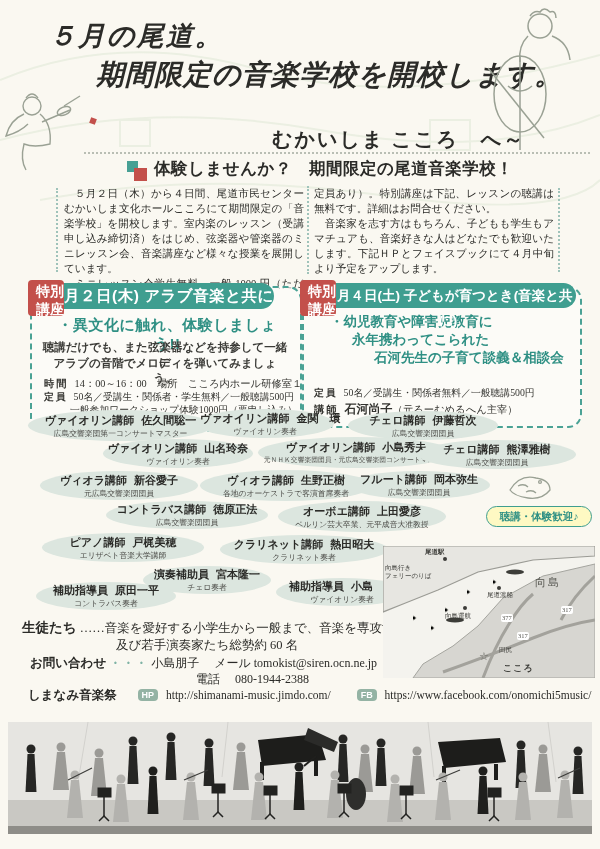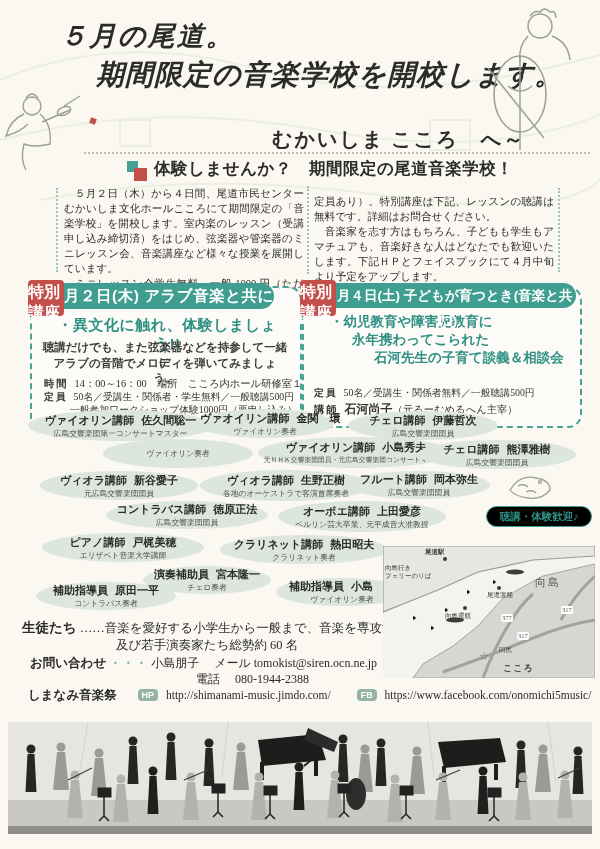--- a/index.html
+++ b/index.html
@@ -1,42 +1,42 @@
 <!DOCTYPE html>
 <html><head>
 <meta charset="utf-8">
 <style>
   html,body{margin:0;padding:0;}
   body{width:600px;height:849px;background:#ffffff;font-family:"Liberation Serif",serif;}
   #page{position:relative;width:600px;height:849px;background:#faf8f1;overflow:hidden;color:#2b2b28;}
   .abs{position:absolute;}
   
-  .title1{left:60px;top:18px;font-size:27px;font-weight:bold;font-style:italic;letter-spacing:2px;}
+  .title1{left:49px;top:18px;font-size:27px;font-weight:bold;font-style:italic;letter-spacing:2px;}
   .title2{left:96px;top:56px;font-size:28px;font-weight:bold;font-style:italic;letter-spacing:1px;}
   .dates{left:124px;top:99px;font-size:20px;font-weight:bold;letter-spacing:1px;}
   .venue{left:272px;top:126px;font-size:20px;font-weight:bold;letter-spacing:2px;}
   .hr-dot{left:84px;top:152px;width:506px;border-top:2px dotted #b9beb4;}
   .sketch{opacity:.55;}
   
   .sq-teal{left:127px;top:161px;width:11px;height:11px;background:#47a094;}
   .sq-red{left:134px;top:168px;width:13px;height:13px;background:#c3504b;}
   .intro-head{left:154px;top:158px;font-size:16.5px;font-weight:bold;font-family:"Liberation Sans",sans-serif;letter-spacing:.5px;}
   .colL{left:64px;top:186px;width:240px;}
-  .colR{left:314px;top:194px;width:240px;}
+  .colR{left:314px;top:186px;width:240px;}
   .para{font-size:10.6px;line-height:1.42;text-align:justify;}
   .vdot{border-left:2px dotted #9fc3ba;}
   .vdotL{left:56px;top:188px;height:84px;}
   .vdotC{left:307px;top:186px;height:88px;}
   .vdotR{left:558px;top:188px;height:84px;}
   
   .box{border:2px dashed #4aa295;border-radius:14px;background:rgba(255,255,255,.45);}
   .boxL{left:30px;top:286px;width:268px;height:142px;}
   .boxR{left:302px;top:286px;width:276px;height:138px;}
   .badge{width:36px;height:34px;background:#c3504b;border-radius:4px;color:#fff;
-         font-size:16px;line-height:1.3;text-align:left;font-weight:bold;padding-top:2px;
+         font-size:14px;line-height:1.3;text-align:right;font-weight:bold;padding-top:2px;
          font-family:"Liberation Sans",sans-serif;z-index:5;}
   .badgeL{left:28px;top:280px;}
   .badgeR{left:300px;top:280px;}
   .bar{background:#3f9e90;border-radius:4px 14px 14px 4px;color:#fff;font-weight:bold;
        font-family:"Liberation Sans",sans-serif;text-align:center;z-index:4;}
   .barL{left:48px;top:283px;width:226px;height:26px;font-size:15.5px;line-height:26px;letter-spacing:.5px;}
   .barR{left:320px;top:283px;width:256px;height:25px;font-size:13.5px;line-height:25px;}
   .tealtxt{color:#2f9084;font-weight:bold;font-family:"Liberation Sans",sans-serif;}
   .catchL{left:52px;top:316px;width:230px;text-align:center;font-size:15px;letter-spacing:.5px;}
   .descL1{left:42px;top:340px;width:246px;text-align:center;font-size:11.5px;font-weight:bold;color:#3c3c38;}
@@ -72,21 +72,21 @@
   .ov8{left:200px;top:470px;width:172px;height:31px;}
   .ov9{left:348px;top:471px;width:142px;height:28px;}
   .ov10{left:106px;top:501px;width:162px;height:28px;}
   .ov11{left:278px;top:501px;width:168px;height:31px;}
   .ov12{left:42px;top:533px;width:162px;height:29px;}
   .ov13{left:220px;top:535px;width:168px;height:29px;}
   .ov14{left:143px;top:566px;width:128px;height:28px;}
   .ov15{left:36px;top:582px;width:140px;height:28px;}
   .ov16{left:276px;top:578px;width:132px;height:28px;}
   .welcome{left:486px;top:506px;width:104px;height:19px;border:1.5px solid #3f9e90;border-radius:11px;
-           background:#000000;color:#2f9084;font-weight:bold;font-size:10.5px;line-height:19px;text-align:center;
+           background:#fef9c3;color:#2f9084;font-weight:bold;font-size:10.5px;line-height:19px;text-align:center;
            font-family:"Liberation Sans",sans-serif;}
   
   .students1{left:22px;top:619px;font-size:12.5px;}
   .students1 b{font-size:13.5px;font-family:"Liberation Sans",sans-serif;text-align:right;}
   .students2{left:116px;top:637px;font-size:12.5px;}
   .contact1{left:30px;top:655px;font-size:12px;}
   .contact1 .cl{font-weight:bold;font-family:"Liberation Sans",sans-serif;font-size:12.5px;}
   .contact1 .dots{color:#7fb3a5;letter-spacing:1px;font-weight:bold;}
   .contact2{left:196px;top:671px;font-size:12px;}
   .footer{left:28px;top:687px;font-size:11.5px;}
@@ -208,20 +208,21 @@
     </div>
   <div class="ov ov2">
       <div class="nm"><span class="t">ヴァオイリン講師</span><span>金関　環</span></div>
       <div class="sb">ヴァイオリン奏者</div>
     </div>
   <div class="ov ov3">
       <div class="nm"><span class="t">チェロ講師</span><span>伊藤哲次</span></div>
       <div class="sb">広島交響楽団団員</div>
     </div>
   <div class="ov ov4">
+      <div class="nm"><span class="t">ヴァイオリン講師</span><span>山名玲奈</span></div>
       <div class="sb">ヴァイオリン奏者</div>
     </div>
   <div class="ov ov5">
       <div class="nm"><span class="t">ヴァイオリン講師</span><span>小島秀夫</span></div>
       <div class="sb">元ＮＨＫ交響楽団団員・元広島交響楽団コンサートマスター</div>
     </div>
   <div class="ov ov6">
       <div class="nm"><span class="t">チェロ講師</span><span>熊澤雅樹</span></div>
       <div class="sb">広島交響楽団団員</div>
     </div>

